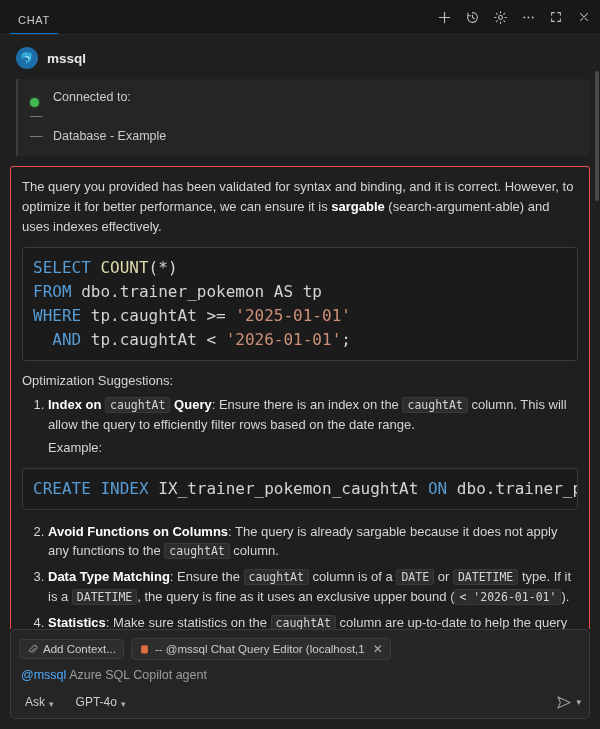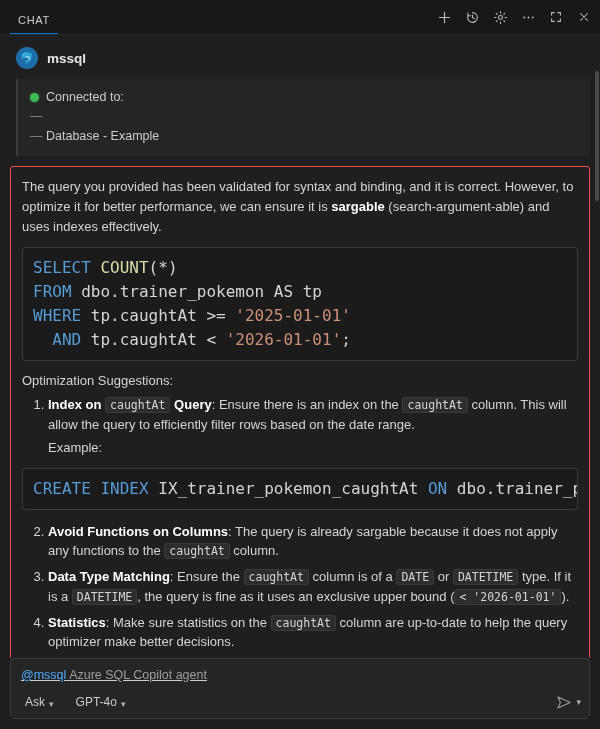--- a/index.html
+++ b/index.html
@@ -74,21 +74,21 @@
   .agent-name { font-size: 13.5px; font-weight: bold; color: #e6e6e6; }
   
   .conn-block {
     border-left: 2px solid #3c3c3c;
     background: #252526;
     margin: 0 0 10px 6px;
     padding: 9px 10px 10px 12px;
     font-size: 12.5px;
     line-height: 1.55;
   }
-  .conn-line { display: flex; align-items: center; gap: 7px; color: #cccccc; }
+  .conn-line { display: flex; align-items: flex-end; gap: 14px; color: #cccccc; }
   .dot-green {
     width: 9px; height: 9px; border-radius: 50%;
     background: #3fb950; flex: none;
     box-shadow: 0 0 3px #3fb95088;
   }
   .dash { color: #8a8a8a; width: 9px; text-align: center; flex: none; }
   
   .answer-box {
     border: 1px solid #f14c4c;
     border-radius: 3px;
@@ -147,21 +147,21 @@
     border: 1px solid #3c3c3c;
     border-radius: 4px;
     background: #2d2d2d;
     padding: 3px 7px;
     font-size: 11.5px;
     color: #cccccc;
     cursor: pointer;
     white-space: nowrap;
   }
   .chip .x { color: #b0b0b0; font-size: 12px; margin-left: 3px; }
-  .mention-line { font-size: 12.5px; margin: 1px 0 10px 2px; text-decoration: underline; }
+  .mention-line { font-size: 12.5px; margin: 1px 0 10px 2px; }
   .mention { color: #4daafc; }
   .mention-desc { color: #9d9d9d; }
   .composer-bottom { display: flex; align-items: center; gap: 10px; }
   .select-pill {
     display: flex; align-items: flex-end; gap: 4px;
     font-size: 12px; color: #cccccc;
     padding: 3px 6px;
     border-radius: 4px;
     cursor: pointer;
   }
@@ -274,20 +274,36 @@
         <li>
           <b>Statistics</b><span>: Make sure statistics on the </span><code class="inline">caughtAt</code><span> column are up-to-date to help the query optimizer make better decisions.</span>
         </li>
       </ol>
     </div>
 
   </div>
 
   <div class="composer-wrap">
     <div class="composer">
+      <div class="chip-row">
+        <div class="chip">
+          <svg width="11" height="11" viewBox="0 0 16 16">
+              <path d="M11.5 6.2L6.8 10.9a1.9 1.9 0 0 1-2.7-2.7l5.2-5.2a3 3 0 0 1 4.3 4.3l-5.2 5.2" stroke="#cccccc" stroke-width="1.1" fill="none" stroke-linecap="round"></path>
+            </svg>
+          <span>Add Context...</span>
+        </div>
+        <div class="chip">
+          <svg width="11" height="11" viewBox="0 0 16 16">
+              <ellipse cx="8" cy="4" rx="5" ry="2.1" fill="#e06c3f"></ellipse>
+              <path d="M3 4v8c0 1.2 2.2 2.1 5 2.1s5-.9 5-2.1V4" fill="#e06c3f"></path>
+            </svg>
+          <span>-- @mssql Chat Query Editor (localhost,1</span>
+          <span class="x">✕</span>
+        </div>
+      </div>
       <div class="mention-line">
         <span class="mention">@mssql</span>
         <span class="mention-desc">Azure SQL Copilot agent</span>
       </div>
       <div class="composer-bottom">
         <div class="select-pill">
           <span>Ask</span>
           <span class="caret">▾</span>
         </div>
         <div class="select-pill">

